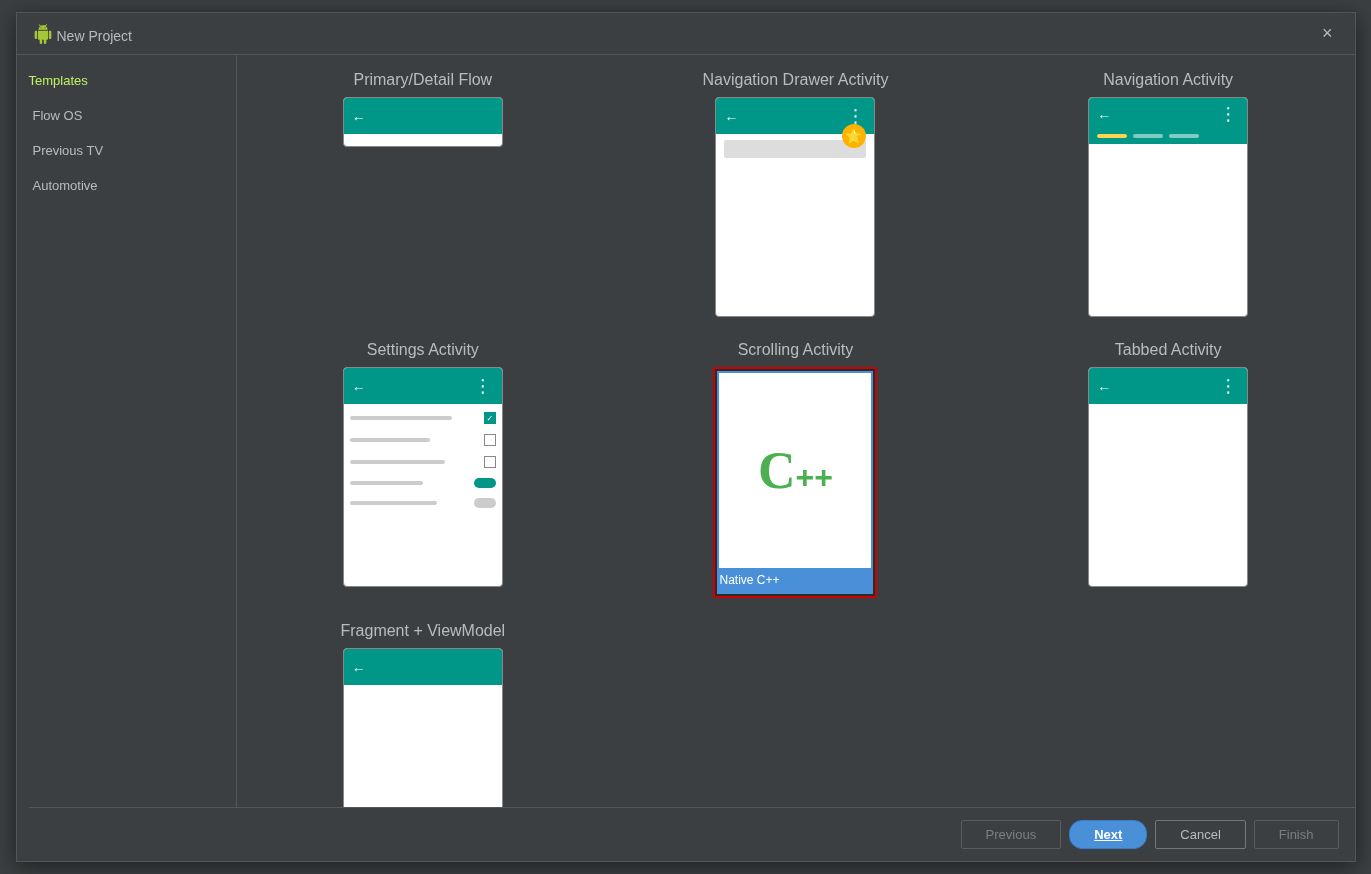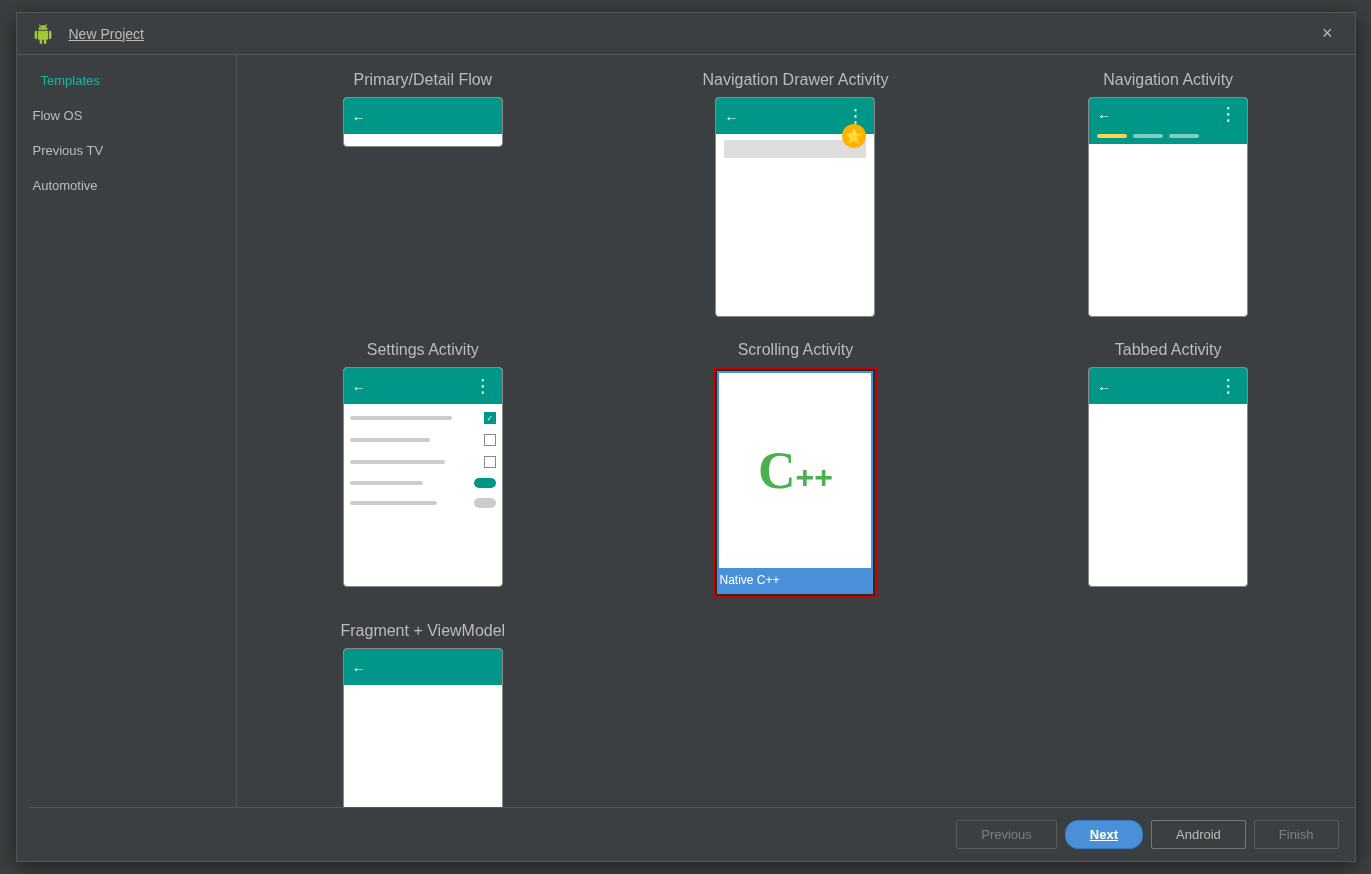--- a/index.html
+++ b/index.html
@@ -30,23 +30,22 @@
       display: flex;
       align-items: center;
       justify-content: space-between;
       padding: 8px 16px;
       border-bottom: 1px solid #555;
       min-height: 36px;
     }
 
     .dialog-title-left {
       display: flex;
-      align-items: center;
-      gap: 16px;
-      text-decoration: underline;
+      align-items: flex-end;
+      gap: 4px;
     }
 
     .android-icon {
       width: 20px;
       height: 20px;
     }
 
     .dialog-title-text {
       font-size: 14px;
       color: #bbbbbb;
@@ -69,23 +68,23 @@
 
     .sidebar {
       width: 220px;
       background: #3c3f41;
       border-right: 1px solid #555;
       padding: 12px 0;
       flex-shrink: 0;
     }
 
     .sidebar-section-title {
-      color: #14b8a6;
+      color: #bef264;
       font-size: 13px;
-      padding: 6px 16px 10px 24px;
+      padding: 6px 16px 10px 12px;
       font-weight: normal;
     }
 
     .sidebar-item {
       padding: 10px 16px;
       font-size: 13px;
       cursor: pointer;
       color: #bbbbbb;
     }
 
@@ -336,16 +335,16 @@
           </div>
         </div>
 
       </div>
     </div>
   </div>
 
   <div class="dialog-footer">
     <button class="footer-btn disabled">Previous</button>
     <button class="footer-btn primary">Next</button>
-    <button class="footer-btn">Android</button>
+    <button class="footer-btn">Cancel</button>
     <button class="footer-btn disabled">Finish</button>
   </div>
 </div>
 
 </body></html>

